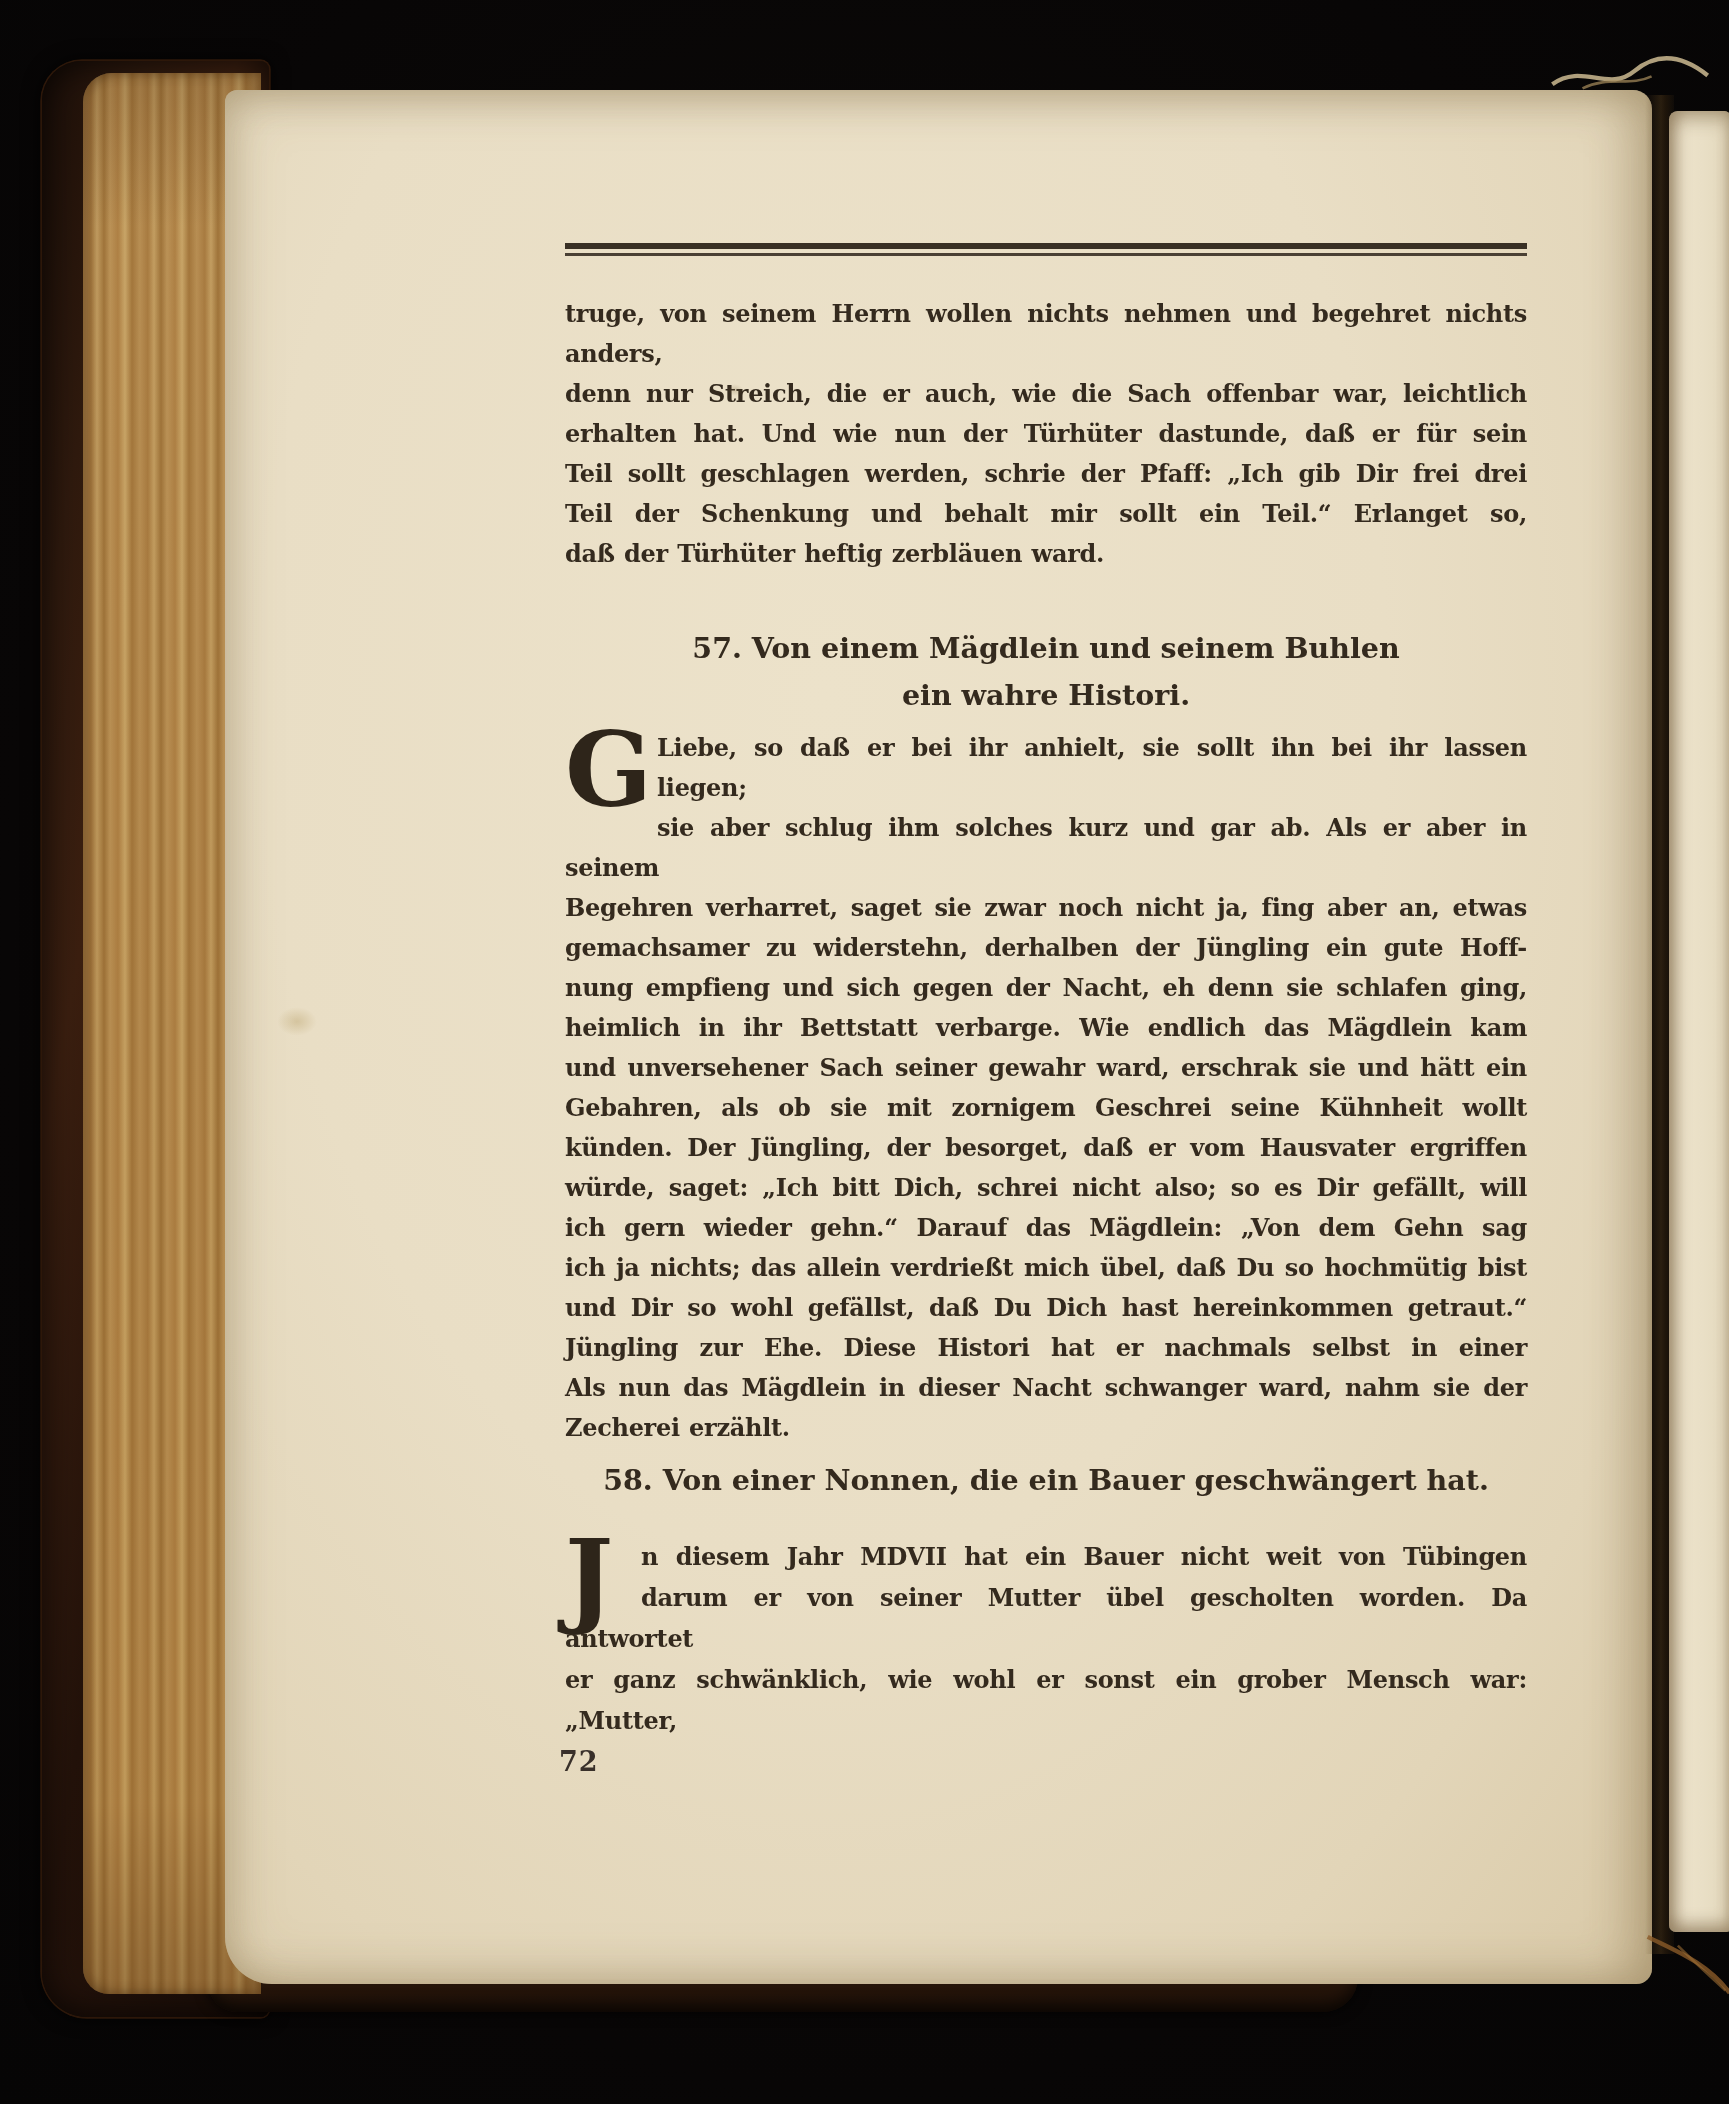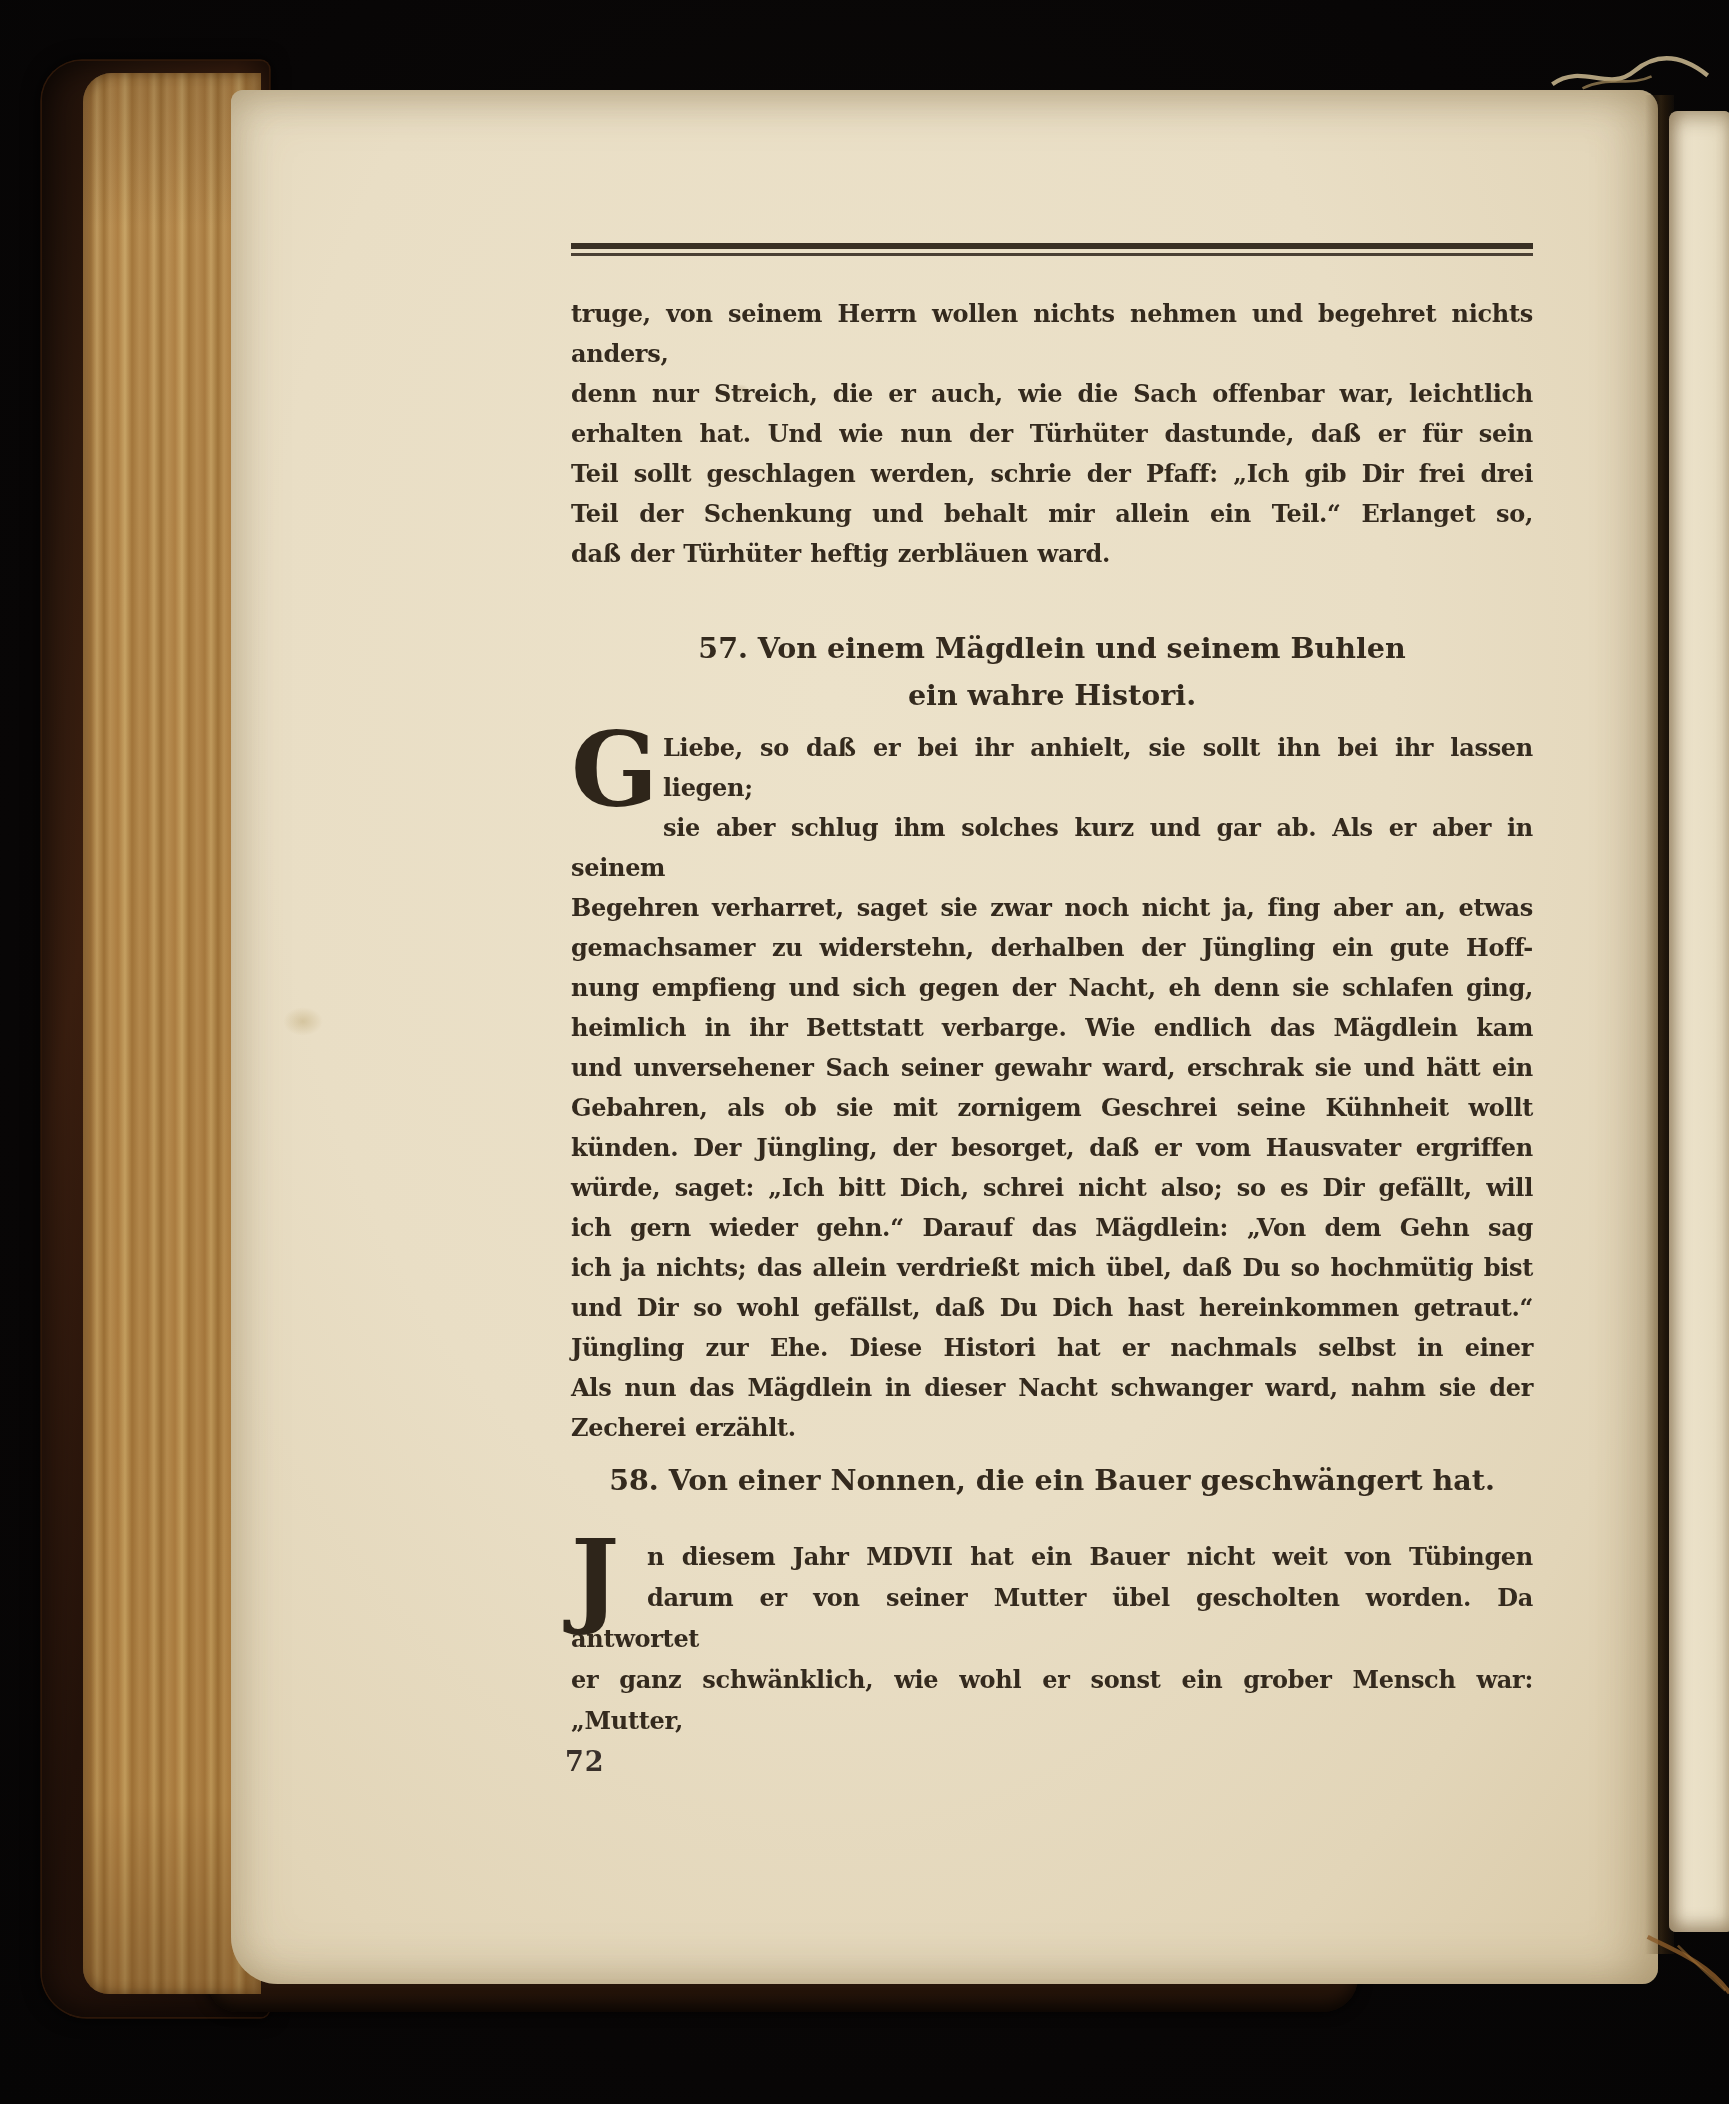--- a/index.html
+++ b/index.html
@@ -21,21 +21,21 @@
     background:
       repeating-linear-gradient(90deg,
         #d8bd90 0px,#c6a470 7.8px,#e5d2a9 14px,#bb9a64 21px,#dcc397 27px,
         #cdab77 35px,#ecdcb4 42px,#c09e68 49px,#d9bf92 57px),
       linear-gradient(180deg,#d9c094,#cfb27f);
     background-blend-mode:multiply;
     box-shadow:inset 5.2px 0 12px rgba(60,35,12,.45), inset -8.6px 0 14px rgba(90,60,25,.35);}
   .stack-shade{position:absolute;left:83px;top:73px;width:178px;height:1921px;border-radius:29px 0 0 26px;
     background:linear-gradient(180deg, rgba(80,50,20,.25) 0%, rgba(0,0,0,0) 8%, rgba(0,0,0,0) 90%, rgba(80,50,20,.3) 100%);}
   
-  .page{position:absolute;left:231px;top:90px;width:1427px;height:1894px;
+  .page{position:absolute;left:225px;top:90px;width:1427px;height:1894px;
     border-radius:12px 19px 15.6px 47px;
     background:radial-gradient(ellipse at 42% 32%, #ece2ca 0%, #e9dec5 48%, #e2d5b8 78%, #d9c9a7 100%);
     box-shadow:inset 0 0 61px rgba(124,98,58,.22), inset -24px 0 43px rgba(118,92,52,.28), inset 12px 7px 31px rgba(130,104,62,.18);}
   .gutter{position:absolute;left:1645px;top:95px;width:29px;height:1859px;
     background:linear-gradient(90deg, rgba(90,65,30,0) 0%, rgba(84,60,28,.45) 55%, rgba(50,34,14,.55) 70%, rgba(90,65,30,.1) 100%);}
   .sliver{position:absolute;left:1669px;top:111px;width:61px;height:1821px;
     border-radius:8.6px 5.2px 3.5px 7px;
     background:linear-gradient(90deg,#efe5cd 0%, #e9dfc6 55%, #e3d8bc 100%);
     box-shadow:inset 8.6px 0 14px rgba(95,70,35,.35), inset 0 12px 15.6px rgba(95,70,35,.25), inset 0 -10.4px 14px rgba(95,70,35,.3);}
   
@@ -72,21 +72,21 @@
     <div class="rule">
       <div class="thick"></div>
       <div class="thin"></div>
     </div>
 
     <div class="txt" style="top:204px;">
       <div class="tline">truge, von seinem Herrn wollen nichts nehmen und begehret nichts anders,</div>
       <div class="tline">denn nur Streich, die er auch, wie die Sach offenbar war, leichtlich</div>
       <div class="tline">erhalten hat.  Und wie nun der Türhüter dastunde, daß er für sein</div>
       <div class="tline">Teil sollt geschlagen werden, schrie der Pfaff: „Ich gib Dir frei drei</div>
-      <div class="tline">Teil der Schenkung und behalt mir allein ein Teil.“  Erlanget so,</div>
+      <div class="tline">Teil der Schenkung und behalt mir sollt ein Teil.“  Erlanget so,</div>
       <div class="tline noj">daß der Türhüter heftig zerbläuen ward.</div>
     </div>
 
     <div class="txt" style="top:505px;margin-top:30px;">
       <div class="heading">57. Von einem Mägdlein und seinem Buhlen</div>
       <div class="heading">ein wahre Histori.</div>
     </div>
 
     <div class="txt" style="top:638px;">
       <div class="dropcap">G</div>

